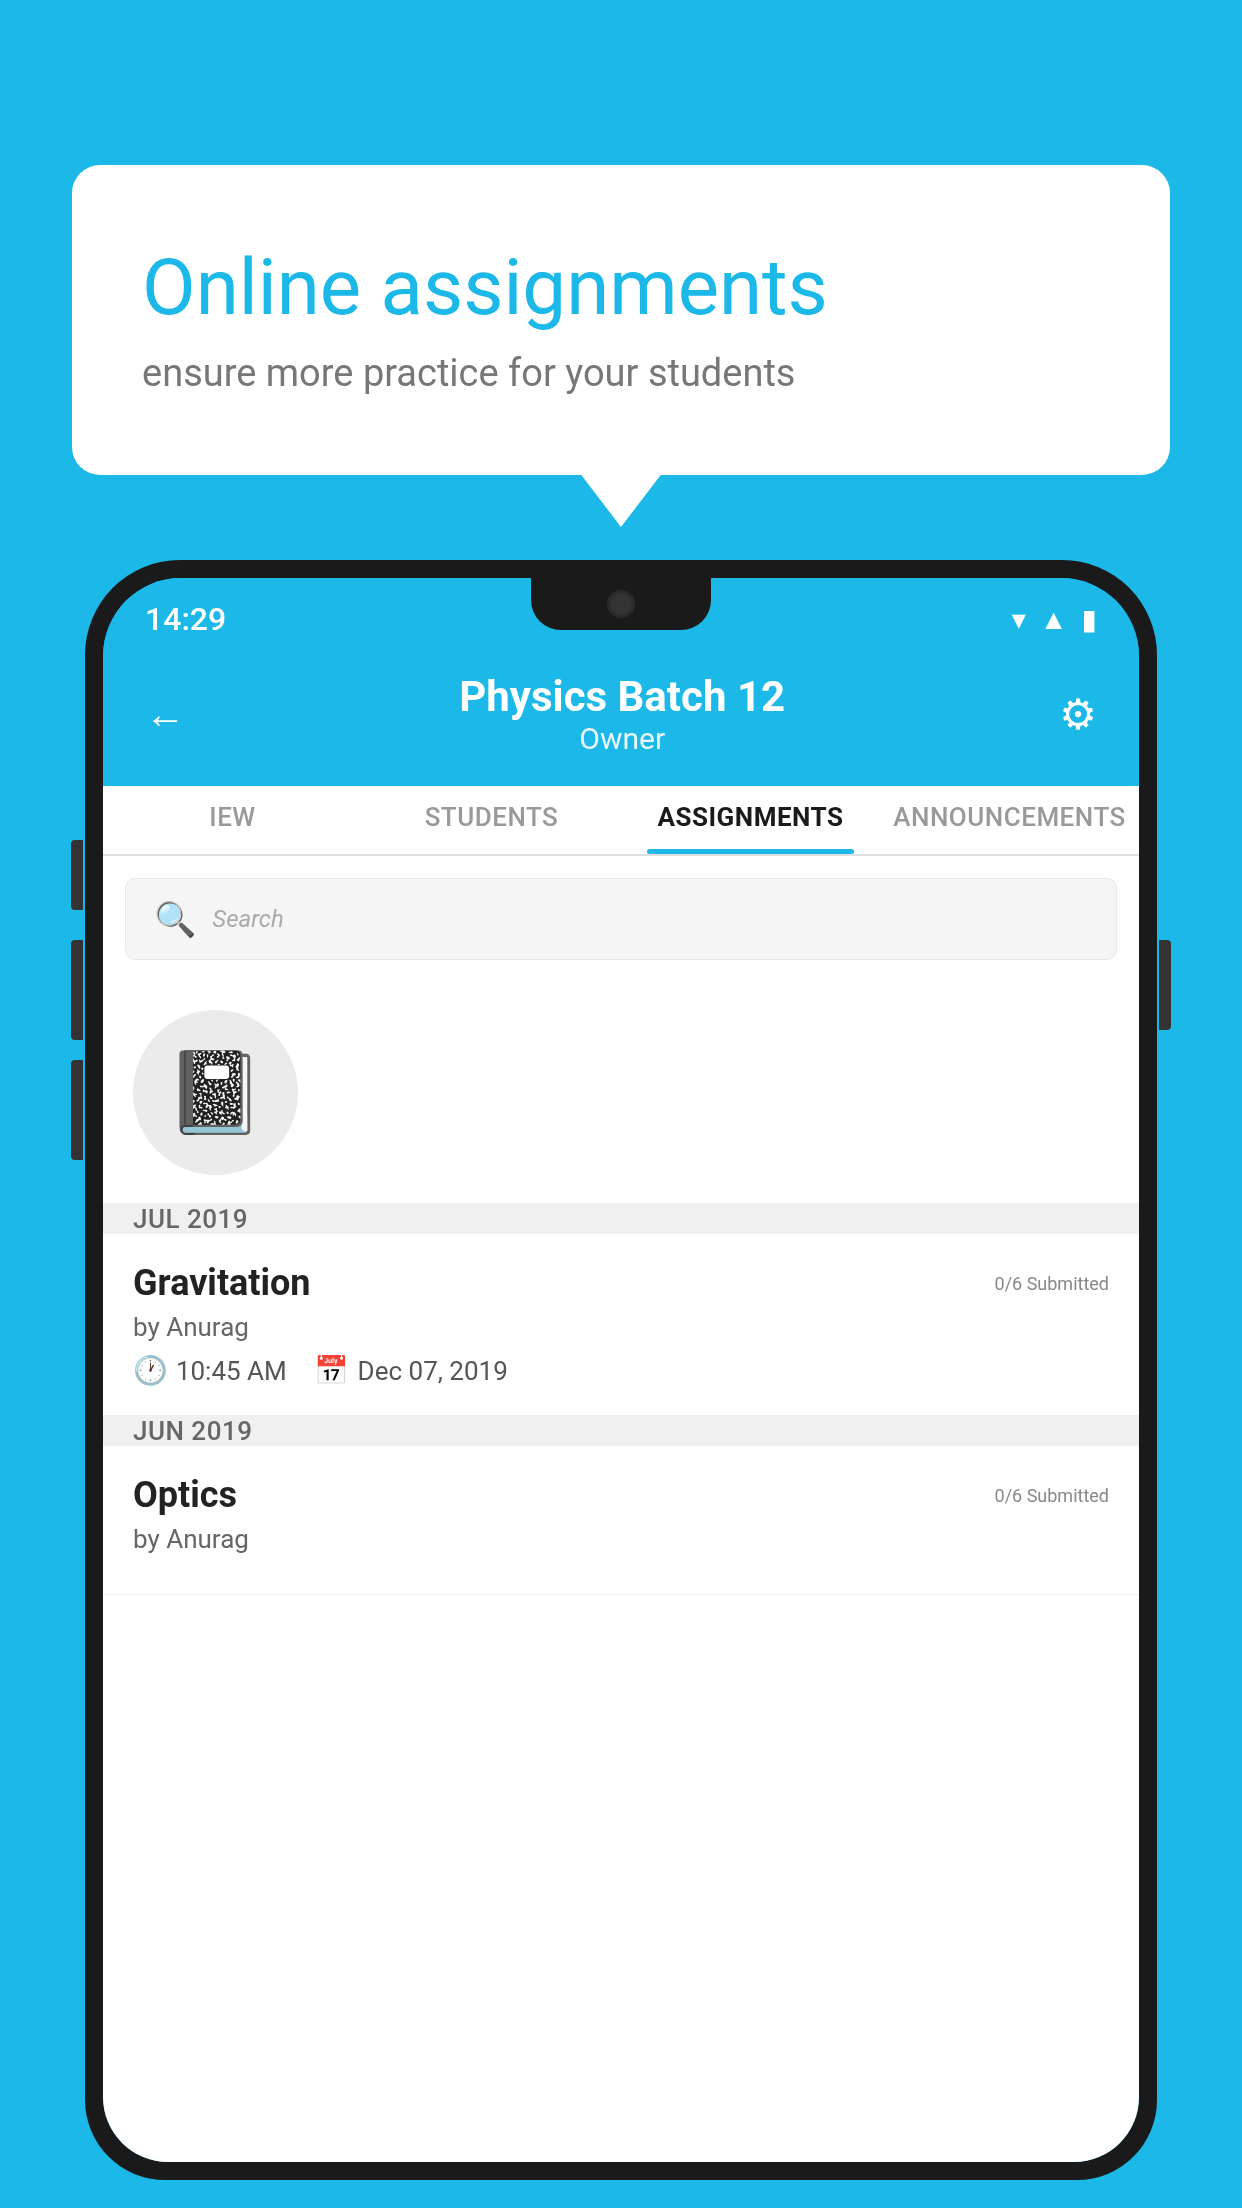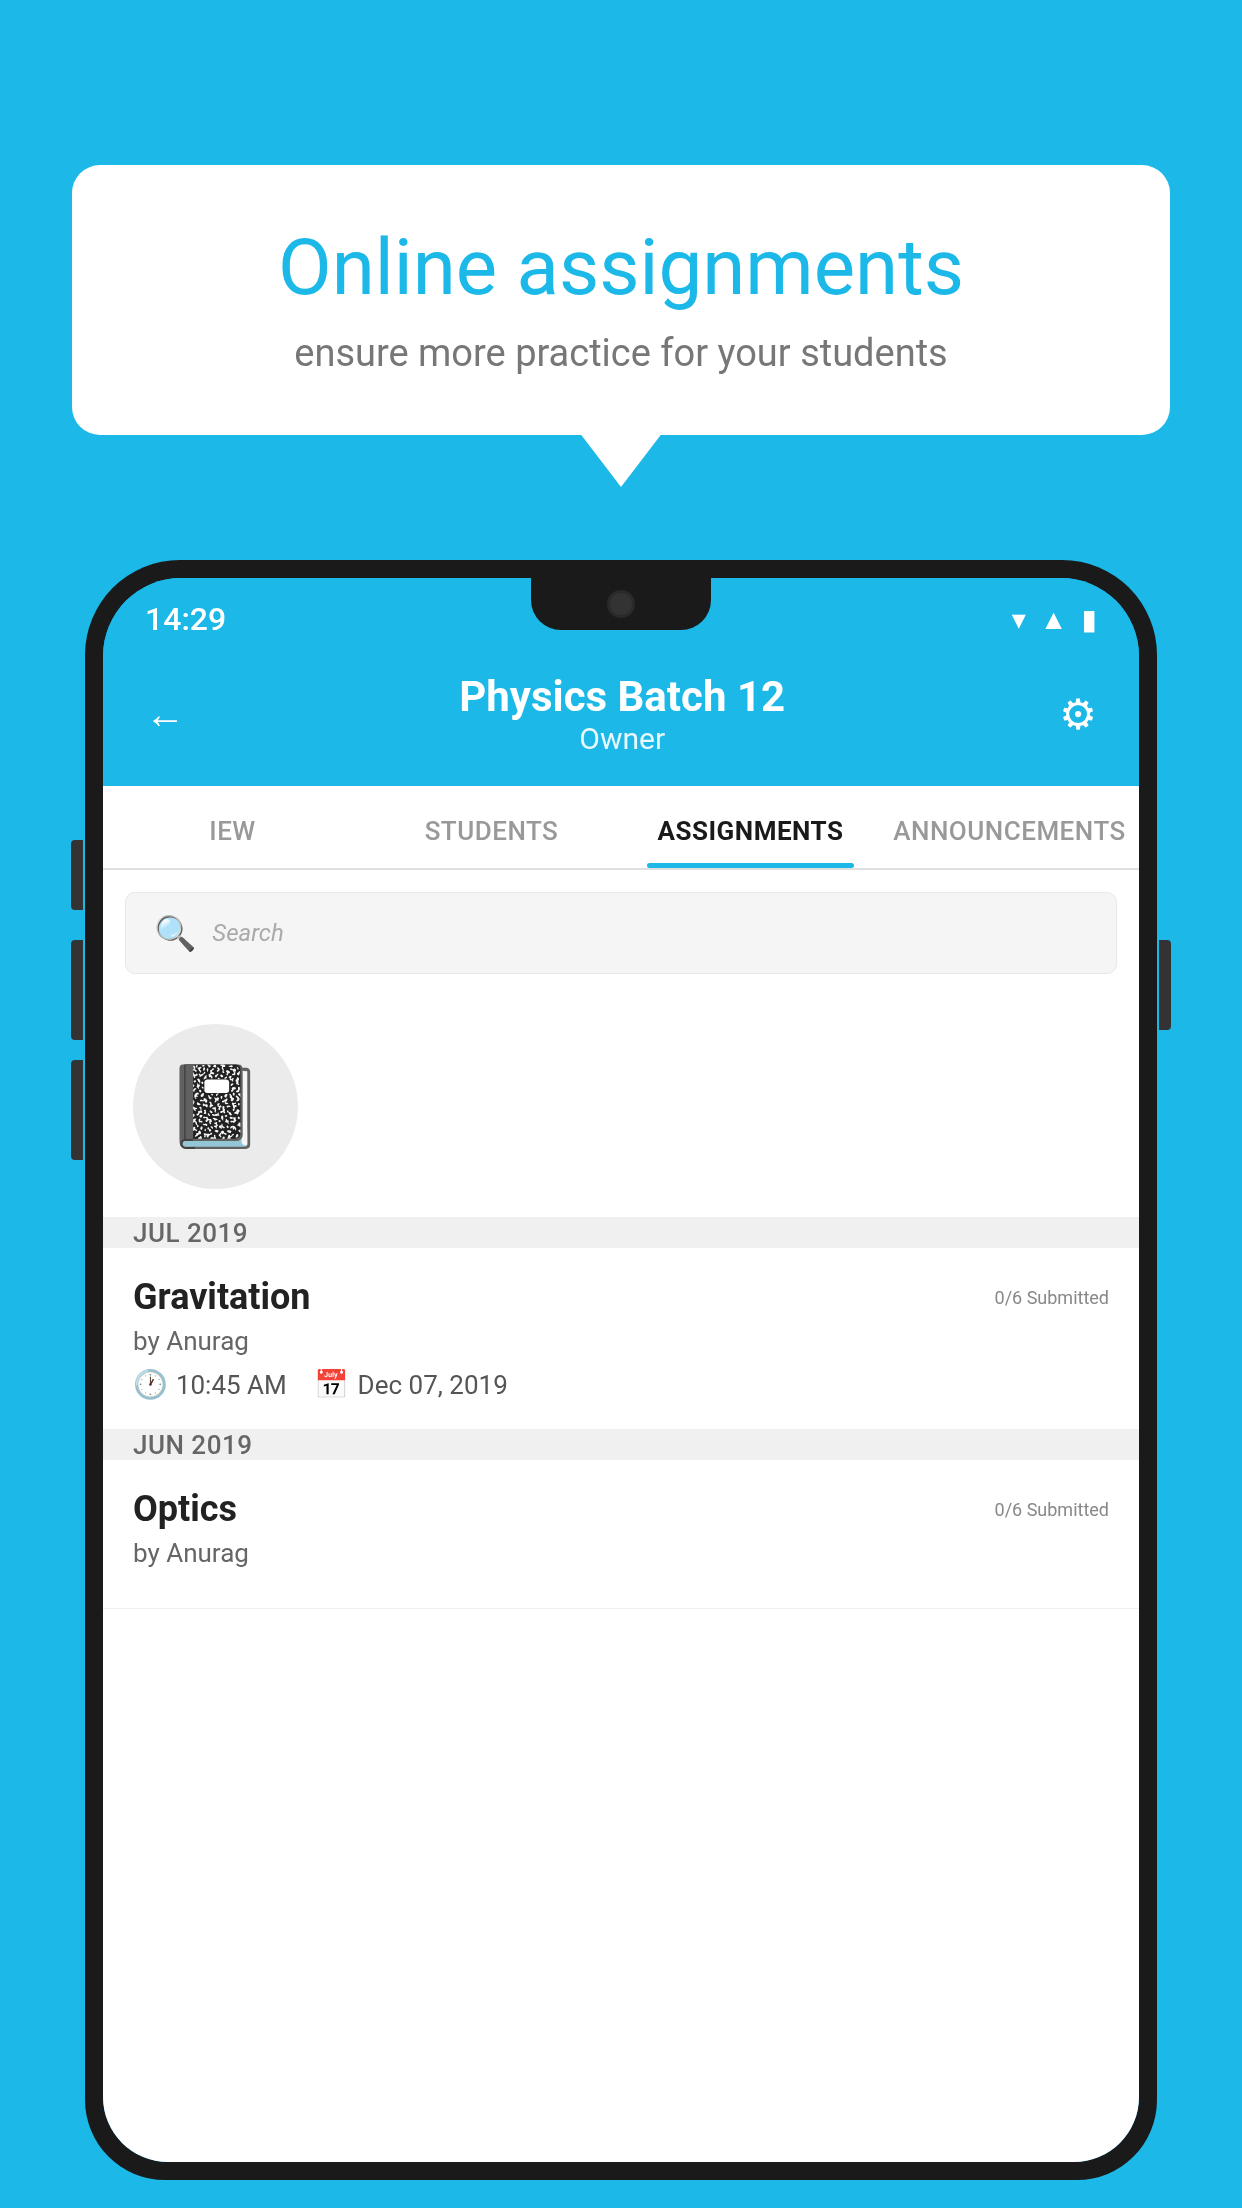--- a/index.html
+++ b/index.html
@@ -14,22 +14,22 @@
     }
 
     
     .speech-bubble {
       position: absolute;
       top: 165px;
       left: 72px;
       right: 72px;
       background: white;
       border-radius: 28px;
-      padding: 60px 70px;
-      text-align: center;
+      padding: 80px 70px;
+      text-align: left;
     }
 
     .speech-bubble::after {
       content: '';
       position: absolute;
       bottom: -52px;
       left: 50%;
       transform: translateX(-50%);
       width: 0;
       height: 0;
@@ -173,28 +173,27 @@
     .tab-bar {
       background: white;
       display: flex;
       border-bottom: 2px solid #e0e0e0;
       flex-shrink: 0;
     }
 
     .tab-item {
       flex: 1;
       text-align: center;
-      padding: 22px 8px 22px;
+      padding: 16px 8px 22px;
       font-size: 26px;
       color: #999;
       font-weight: 500;
       cursor: pointer;
       letter-spacing: 0.5px;
       position: relative;
-      margin-top: 8px;
     }
 
     .tab-item.active {
       color: #1a1a1a;
       font-weight: 700;
     }
 
     .tab-item.active::after {
       content: '';
       position: absolute;

